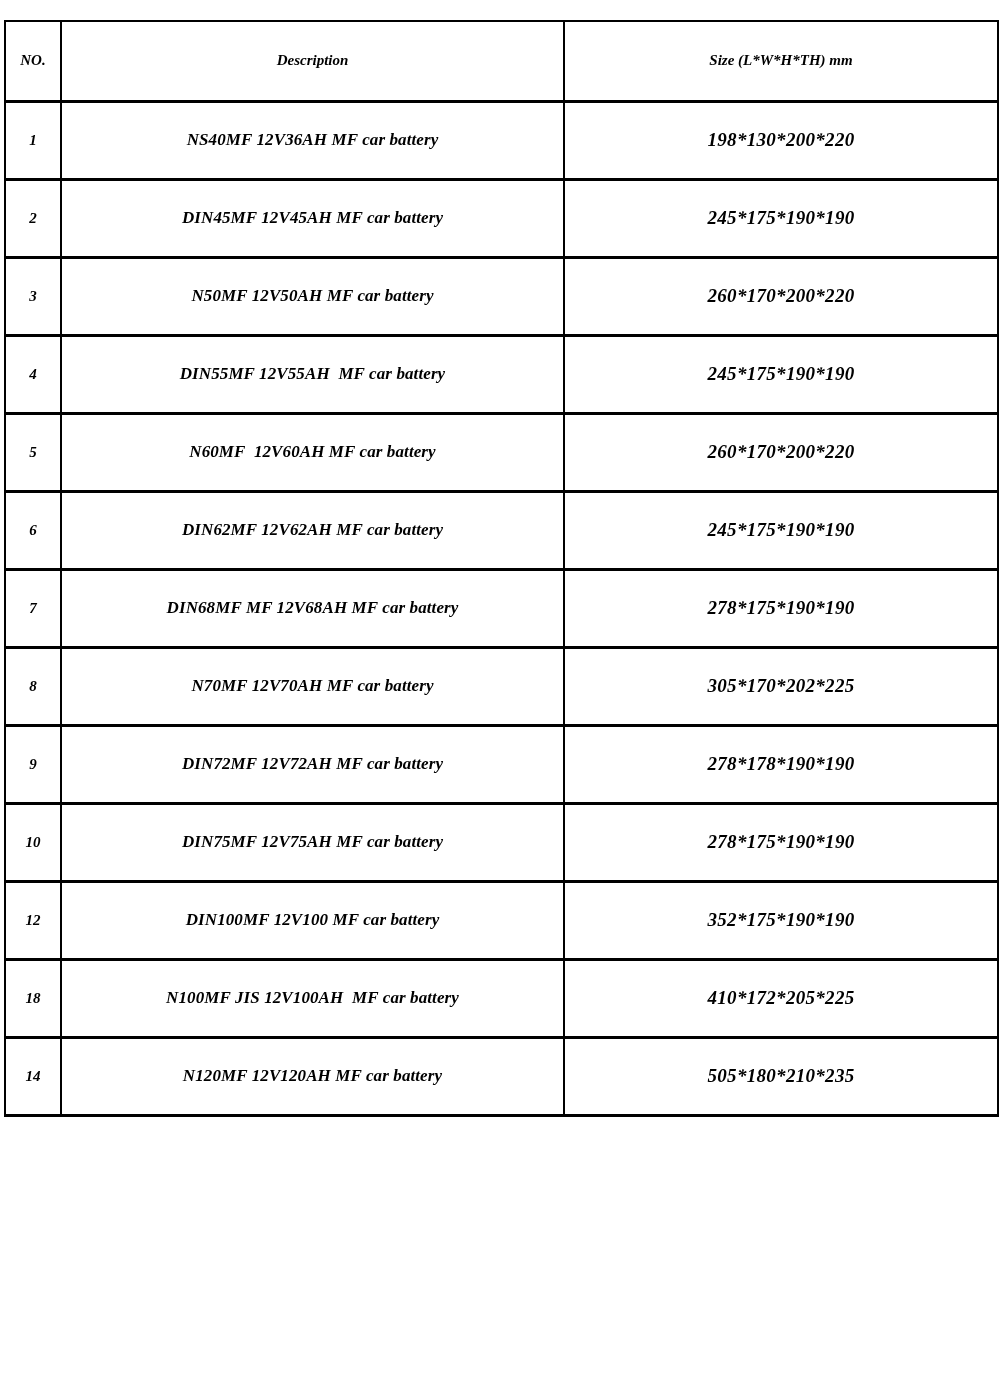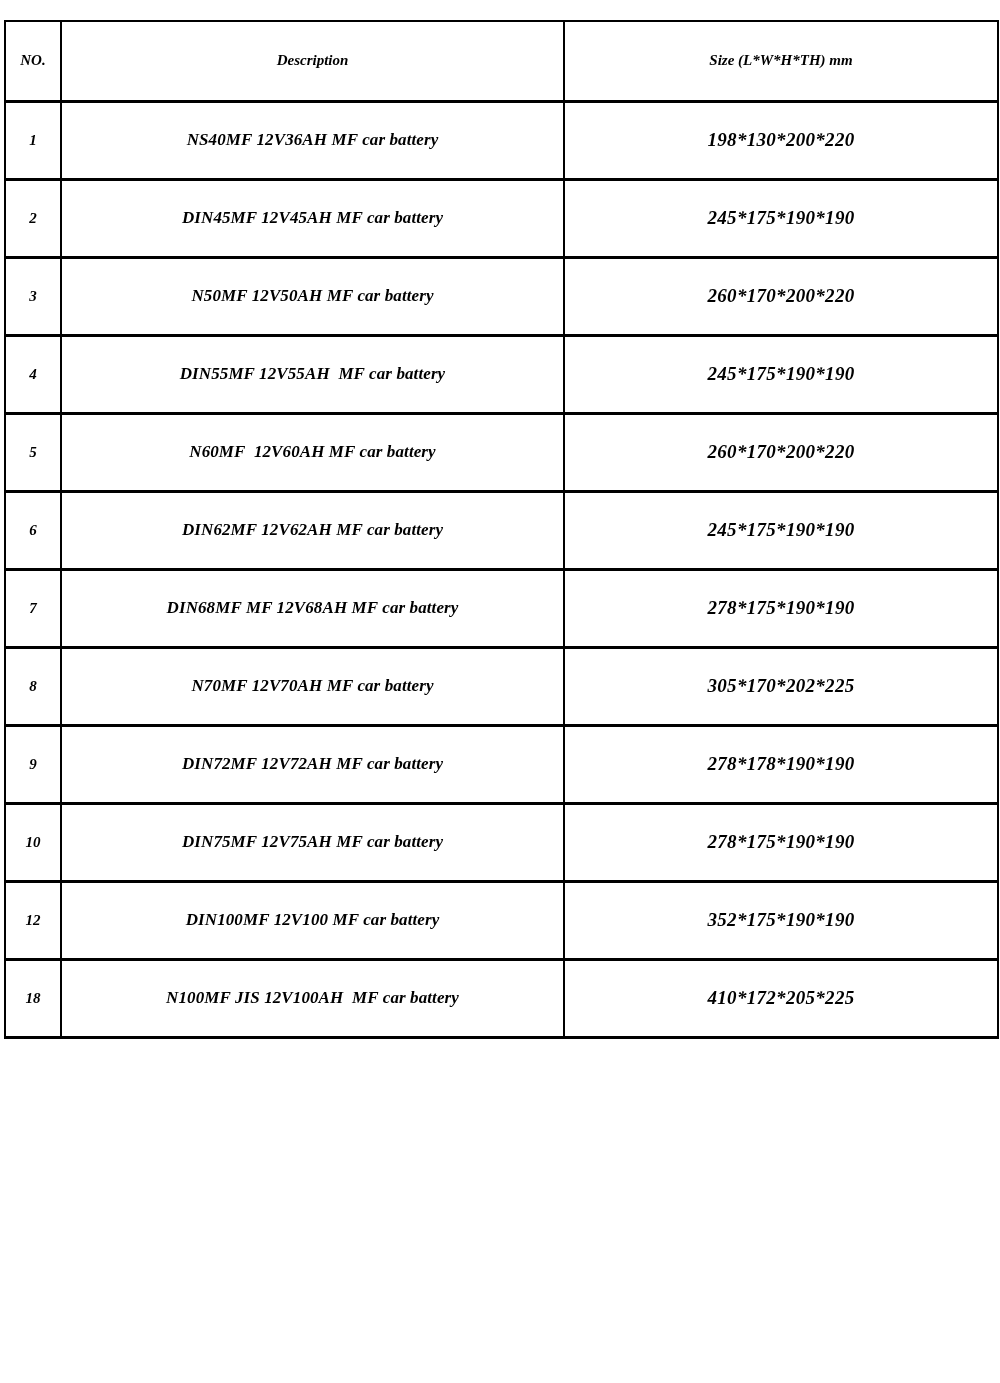--- a/index.html
+++ b/index.html
@@ -134,17 +134,22 @@
     <td class="desc-cell">DIN100MF 12V100 MF car battery</td>
     <td class="size-cell">352*175*190*190</td>
   </tr>
 
   <tr>
     <td class="no-cell">18</td>
     <td class="desc-cell">N100MF JIS 12V100AH  MF car battery</td>
     <td class="size-cell">410*172*205*225</td>
   </tr>
 
+  <tr>
+    <td class="no-cell">14</td>
+    <td class="desc-cell">N120MF 12V120AH MF car battery</td>
+    <td class="size-cell">505*180*210*235</td>
+  </tr>
 
 
 </tbody>
   </table>
 </div>
 
 </body></html>

